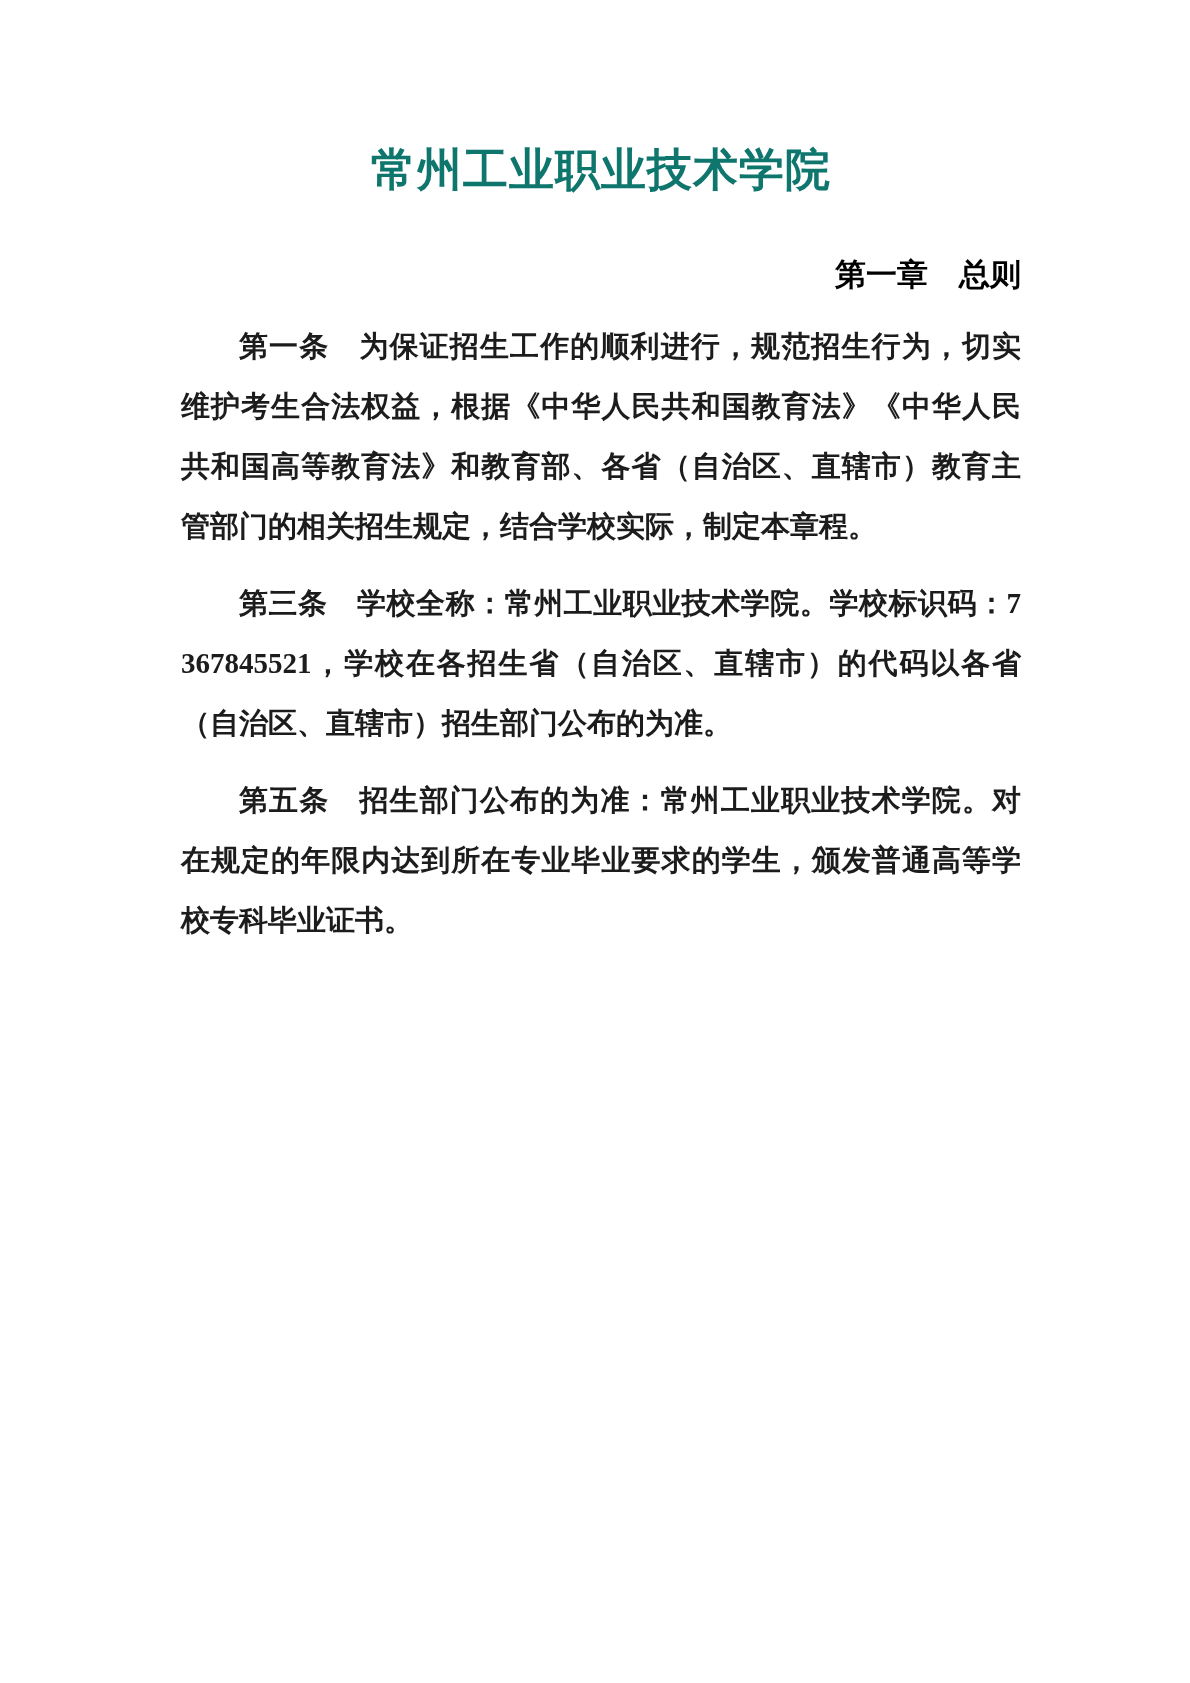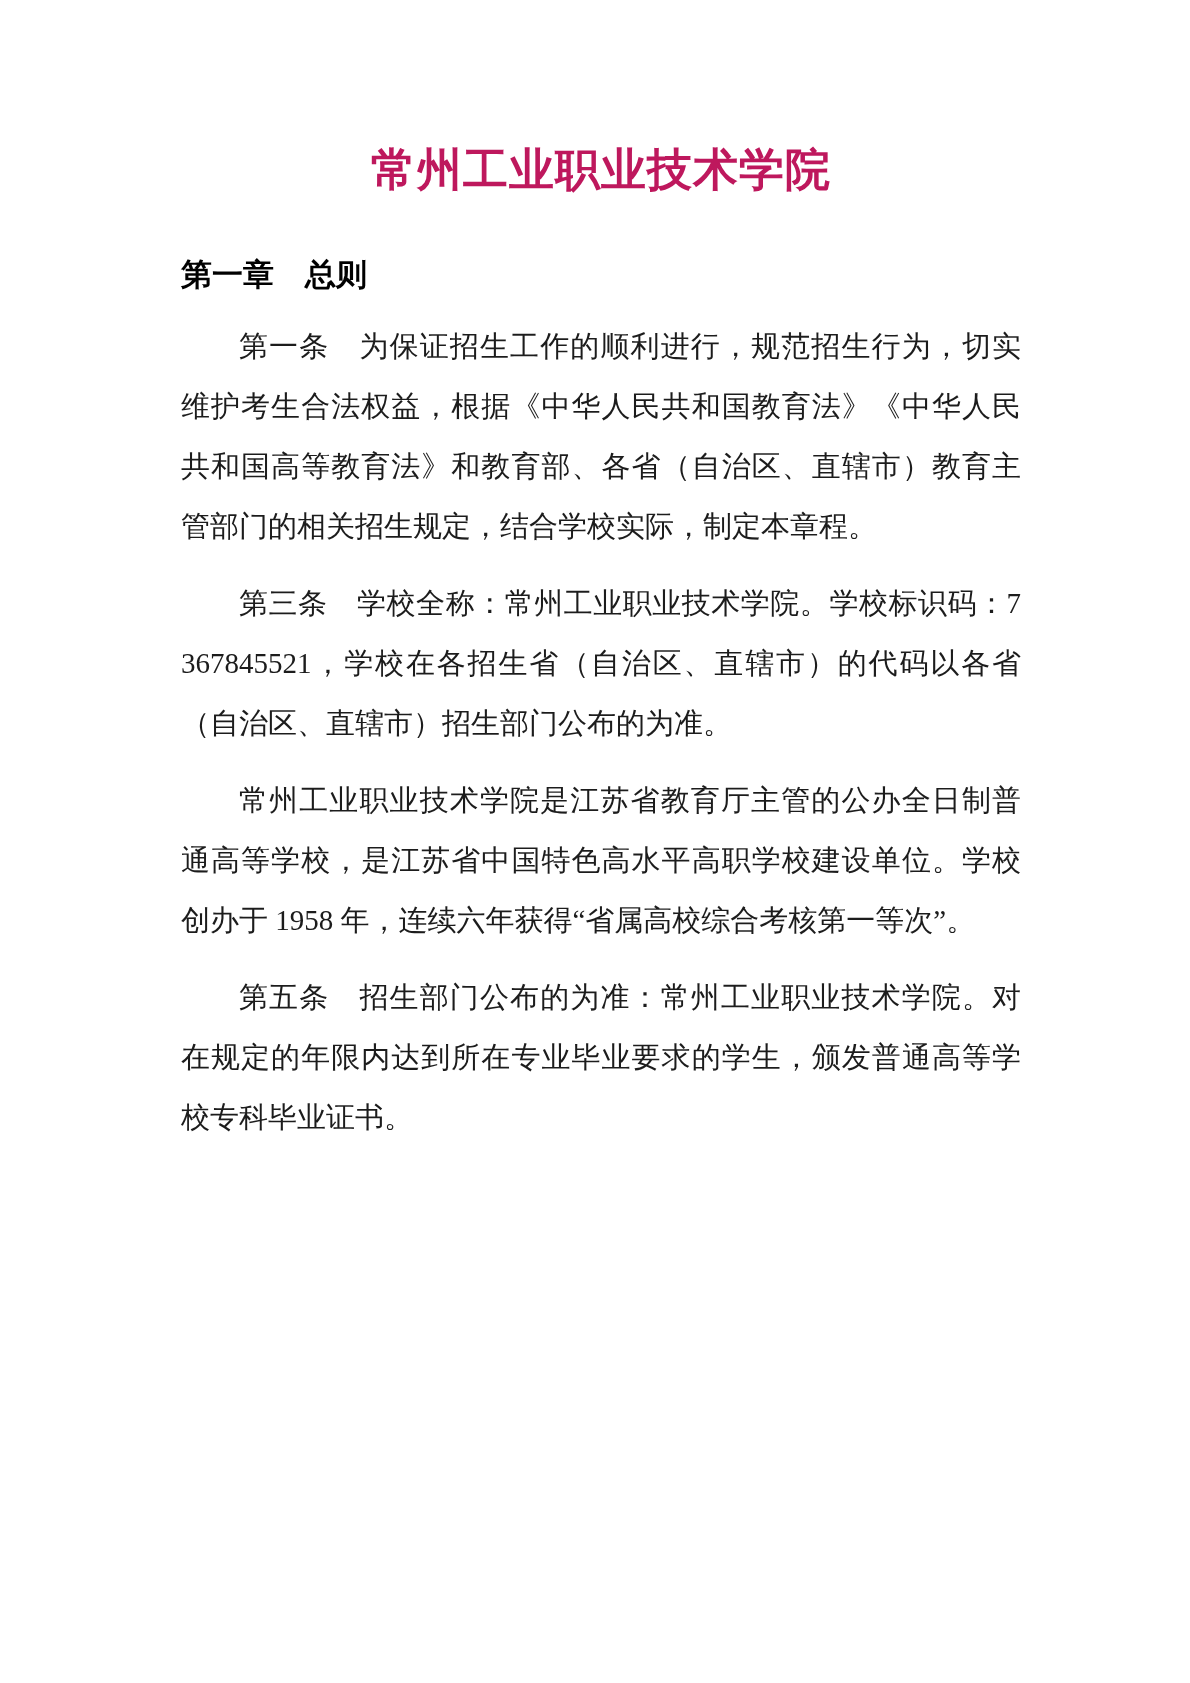--- a/index.html
+++ b/index.html
@@ -18,54 +18,54 @@
     overflow: hidden;
     color: #1c1c1c;
   }
   .doc-title {
     font-family: "Liberation Serif", "DejaVu Serif", serif;
     font-weight: 700;
     font-size: 45px;
     line-height: 57px;
     letter-spacing: 1px;
     text-align: center;
-    color: #be185d;
+    color: #0f766e;
   }
   .chapter-heading {
     font-family: "Liberation Sans", "DejaVu Sans", sans-serif;
     font-weight: 700;
     font-size: 31px;
     line-height: 42px;
-    text-align: left;
+    text-align: right;
     color: #000000;
     margin-top: 55px;
     margin-bottom: 20px;
   }
   .body-text p {
     font-family: "Liberation Serif", "DejaVu Serif", serif;
     font-size: 29px;
     line-height: 60px;
     text-align: justify;
     text-indent: 58px;
     margin: 0 0 17px 0;
     color: #1c1c1c;
     word-break: break-all;
+    font-weight: bold;
   }
 </style>
 </head>
 <body>
 
 <div class="page">
 
   <div class="doc-title">
     <div>常州工业职业技术学院</div>
   </div>
 
   <div class="chapter-heading">第一章　总则</div>
 
   <div class="body-text">
     <p>第一条　为保证招生工作的顺利进行，规范招生行为，切实维护考生合法权益，根据《中华人民共和国教育法》《中华人民共和国高等教育法》和教育部、各省（自治区、直辖市）教育主管部门的相关招生规定，结合学校实际，制定本章程。</p>
     <p>第三条　学校全称：常州工业职业技术学院。学校标识码：7367845521，学校在各招生省（自治区、直辖市）的代码以各省（自治区、直辖市）招生部门公布的为准。</p>
-    <p>常州工业职业技术学院是江苏省教育厅主管的公办全日制普通高等学校，是江苏省中国特色高水平高职学校建设单位。学校创办于 1958 年，连续六年获得“省属高校综合考核第一等次”。</p>
     <p>第五条　招生部门公布的为准：常州工业职业技术学院。对在规定的年限内达到所在专业毕业要求的学生，颁发普通高等学校专科毕业证书。</p>
   </div>
 
 </div>
 
 </body></html>

